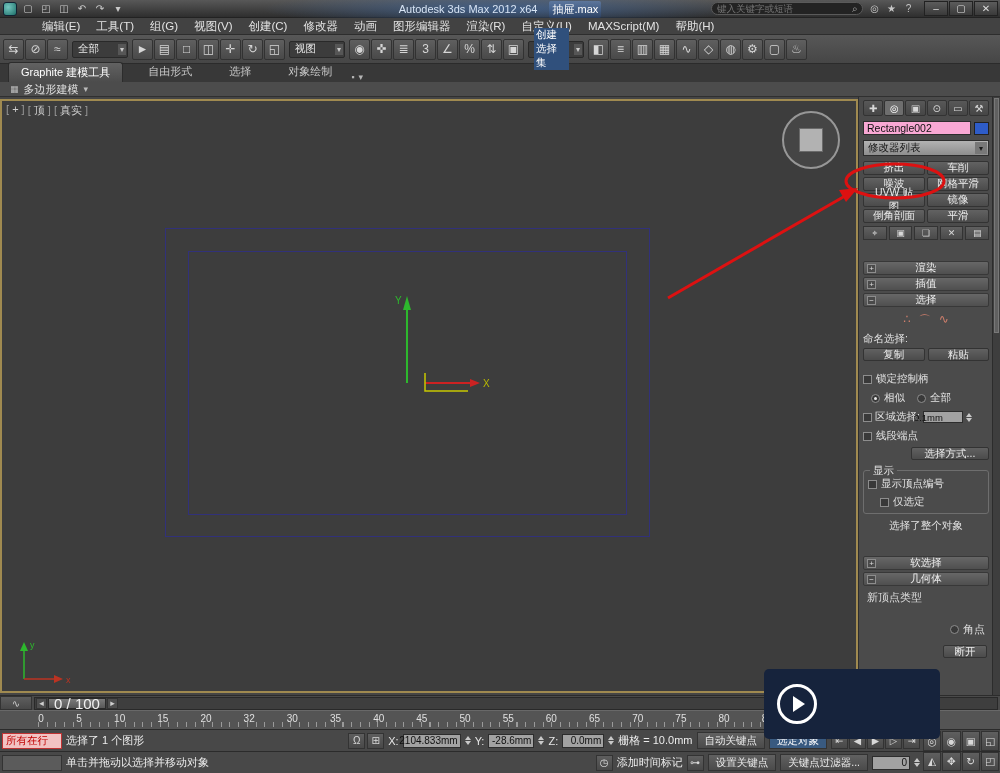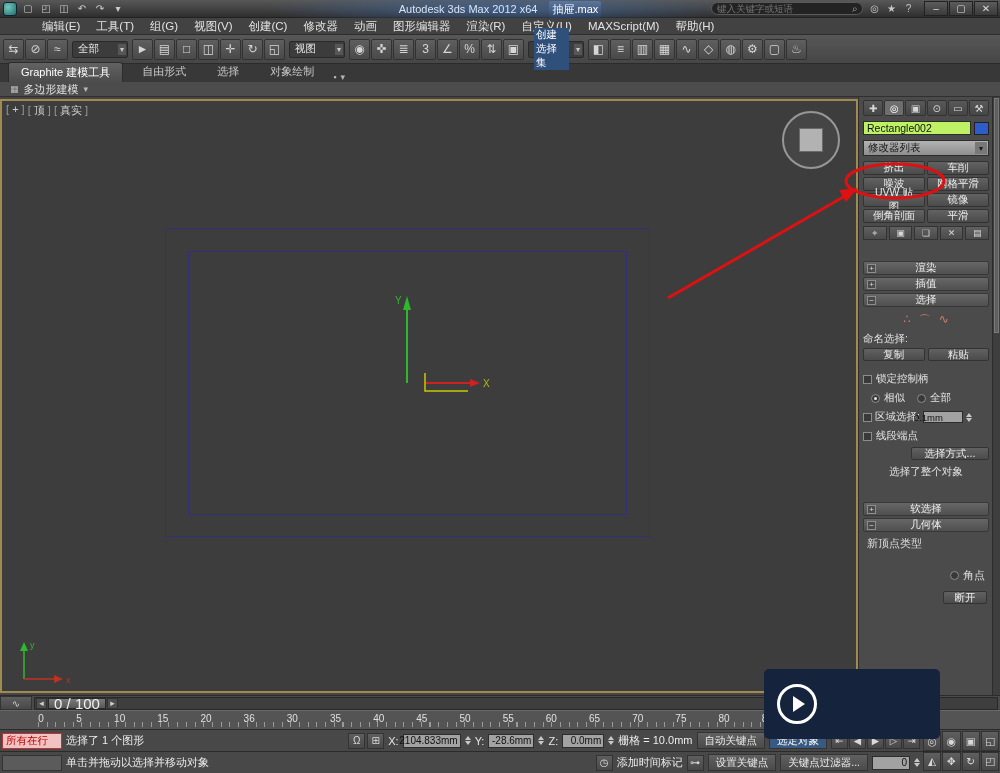--- a/index.html
+++ b/index.html
@@ -63,21 +63,21 @@
   .annot{left:0;top:0;z-index:45;}
 
   
   .cmdpanel{position:absolute;left:858px;top:0;width:142px;height:598px;background:#4b4b4b;border-left:1px solid #2e2e2e;padding:3px 11px 0 4px;font-size:11px;}
   .cp-scroll{position:absolute;right:0;top:0;width:8px;height:100%;background:#3e3e3e;border-left:1px solid #2c2c2c;}
   .cp-thumb{position:absolute;left:1px;right:1px;top:1px;height:235px;background:#606060;border:1px solid #787878;}
   .cp-tabs{display:flex;gap:1px;height:16px;margin-bottom:5px;}
   .cp-tab{flex:1;display:flex;align-items:center;justify-content:center;background:linear-gradient(#585858,#464646);border:1px solid #333;border-radius:2px;font-size:10px;color:#d8d8d8;}
   .cp-tab.selected{background:#6e6e6e;color:#fff;}
   .name-row{display:flex;align-items:center;gap:3px;margin-bottom:5px;}
-  .name-field{flex:1;height:14px;background:#bef264;border:1px solid #2d2d2d;color:#111;font-size:10.5px;display:flex;align-items:center;padding:0 3px;}
+  .name-field{flex:1;height:14px;background:#f9a8d4;border:1px solid #2d2d2d;color:#111;font-size:10.5px;display:flex;align-items:center;padding:0 3px;}
   .swatch{width:15px;height:13px;border:1px solid #222;background:#2e5cc8;}
   .mod-list{height:16px;background:linear-gradient(#b3b3b3,#8e8e8e);border:1px solid #2d2d2d;color:#151515;display:flex;align-items:center;padding:0 4px;position:relative;font-size:10.5px;}
   .mod-list::after{content:"▾";position:absolute;right:1px;top:1px;bottom:1px;width:12px;background:#787878;color:#1a1a1a;display:flex;align-items:center;justify-content:center;font-size:8px;}
   .mod-grid{display:grid;grid-template-columns:1fr 1fr;gap:2px;margin-top:5px;}
   .mod-btn{height:14px;display:flex;align-items:center;justify-content:center;background:linear-gradient(#626262,#4b4b4b);border:1px solid #333;border-radius:2px;color:#ececec;font-size:10.5px;}
   .stack-box{height:82px;background:#666;border:1px solid #383838;margin-top:6px;padding:1px;}
   .stack-item{height:14px;display:flex;align-items:center;gap:4px;padding:0 2px;color:#fff;font-size:10.5px;}
   .stack-item.selected{background:#41597c;}
   .stack-item::before{content:"";width:7px;height:7px;background:#e9e98a;border:1px solid #333;}
   .stack-tools{display:flex;gap:2px;margin-top:3px;}
@@ -238,21 +238,21 @@
     <span class="tb-icon">▦</span>
     <span class="tb-icon">∿</span>
     <span class="tb-icon">◇</span>
     <span class="tb-icon">◍</span>
     <span class="tb-icon">⚙</span>
     <span class="tb-icon">▢</span>
     <span class="tb-icon">♨</span>
   </div>
 
 <div class="ribbon-tabs">
-  <span style="display:flex;gap:7px;">
+  <span style="display:flex;gap:13px;">
       <span class="rtab  selected">Graphite 建模工具</span>
       <span class="rtab">自由形式</span>
       <span class="rtab">选择</span>
       <span class="rtab">对象绘制</span>
     </span>
   <span class="ribbon-extra">
       <span class="rx-icon">▪</span>
       <span class="rx-icon">▾</span>
     </span>
 </div>
@@ -389,20 +389,31 @@
 
       <label class="chk" style="margin-top:5px;">
         <span class="box"></span>
         <span>线段端点</span>
       </label>
 
       <div class="selby">
         <button class="cp-btn">选择方式...</button>
       </div>
 
+      <div class="group">
+        <span class="group-title">显示</span>
+        <label class="chk">
+          <span class="box"></span>
+          <span>显示顶点编号</span>
+        </label>
+        <label class="chk indent">
+          <span class="box"></span>
+          <span>仅选定</span>
+        </label>
+      </div>
 
       <div class="info-text">选择了整个对象</div>
     </div>
 
     <div class="rollout r-soft">
       <span class="pm plus"></span>
       <span>软选择</span>
     </div>
     <div class="rollout">
       <span class="pm minus"></span>
@@ -434,21 +445,21 @@
     <span class="ts-handle">0 / 100</span>
     <span class="ts-arrow">▸</span>
   </div>
 </div>
 <div class="ruler">
     <span class="ruler-number">0</span>
     <span class="ruler-number">5</span>
     <span class="ruler-number">10</span>
     <span class="ruler-number">15</span>
     <span class="ruler-number">20</span>
-    <span class="ruler-number">36</span>
+    <span class="ruler-number">32</span>
     <span class="ruler-number">30</span>
     <span class="ruler-number">35</span>
     <span class="ruler-number">40</span>
     <span class="ruler-number">45</span>
     <span class="ruler-number">50</span>
     <span class="ruler-number">55</span>
     <span class="ruler-number">60</span>
     <span class="ruler-number">65</span>
     <span class="ruler-number">70</span>
     <span class="ruler-number">75</span>

